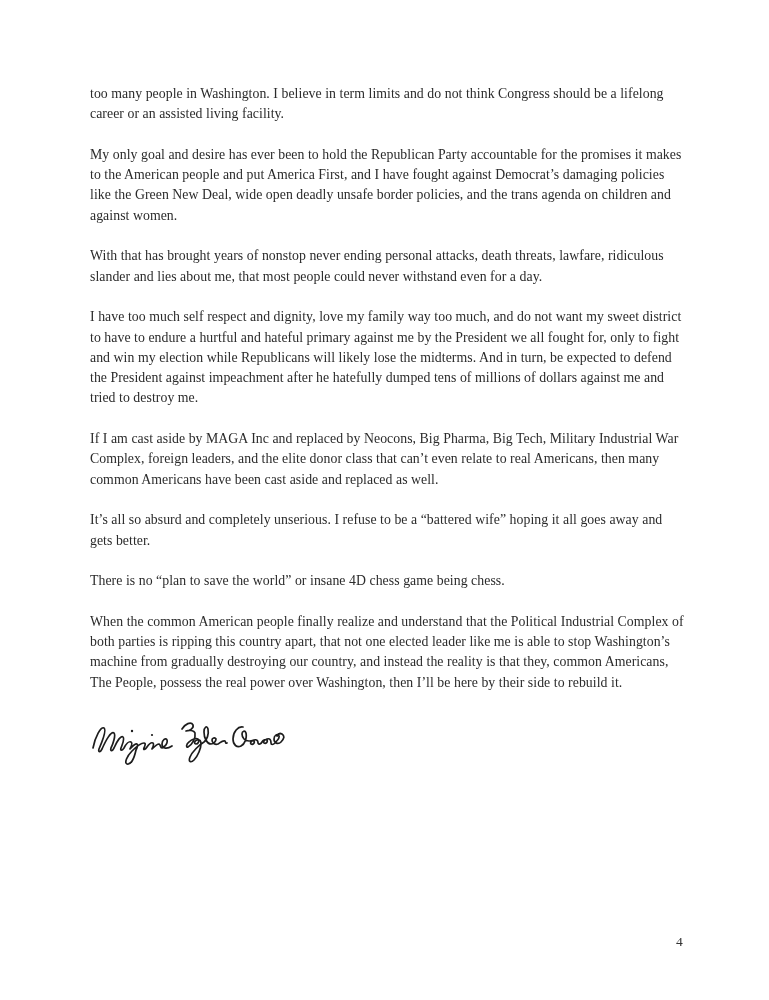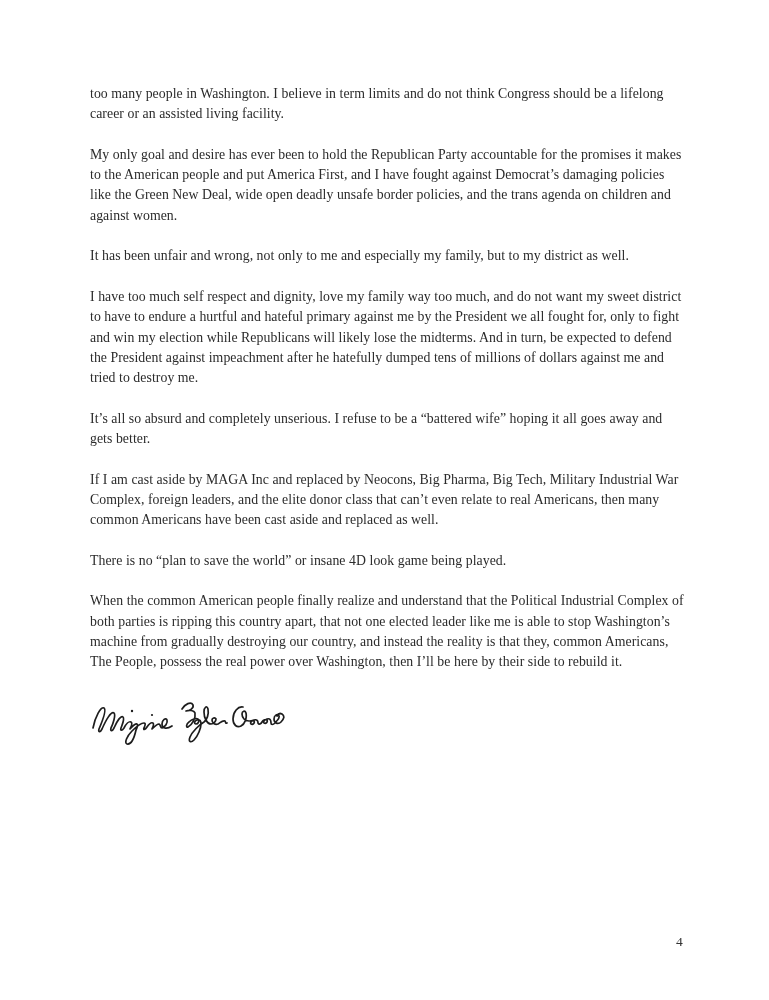--- a/index.html
+++ b/index.html
@@ -62,25 +62,25 @@
     white-space: nowrap;
   }
 </style>
 </head>
 <body>
 
 <div class="page">
   <div class="letter-body">
     <p>too many people in Washington. I believe in term limits and do not think Congress should be a lifelong career or an assisted living facility.</p>
     <p>My only goal and desire has ever been to hold the Republican Party accountable for the promises it makes to the American people and put America First, and I have fought against Democrat’s damaging policies like the Green New Deal, wide open deadly unsafe border policies, and the trans agenda on children and against women.</p>
-    <p>It has been unfair and wrong, not only to me and especially my family, but to my district as well.</p>
+    <p>With that has brought years of nonstop never ending personal attacks, death threats, lawfare, ridiculous slander and lies about me, that most people could never withstand even for a day.</p>
     <p>I have too much self respect and dignity, love my family way too much, and do not want my sweet district to have to endure a hurtful and hateful primary against me by the President we all fought for, only to fight and win my election while Republicans will likely lose the midterms. And in turn, be expected to defend the President against impeachment after he hatefully dumped tens of millions of dollars against me and tried to destroy me.</p>
+    <p>If I am cast aside by MAGA Inc and replaced by Neocons, Big Pharma, Big Tech, Military Industrial War Complex, foreign leaders, and the elite donor class that can’t even relate to real Americans, then many common Americans have been cast aside and replaced as well.</p>
     <p>It’s all so absurd and completely unserious. I refuse to be a “battered wife” hoping it all goes away and gets better.</p>
-    <p>If I am cast aside by MAGA Inc and replaced by Neocons, Big Pharma, Big Tech, Military Industrial War Complex, foreign leaders, and the elite donor class that can’t even relate to real Americans, then many common Americans have been cast aside and replaced as well.</p>
-    <p>There is no “plan to save the world” or insane 4D look game being played.</p>
+    <p>There is no “plan to save the world” or insane 4D chess game being chess.</p>
     <p>When the common American people finally realize and understand that the Political Industrial Complex of both parties is ripping this country apart, that not one elected leader like me is able to stop Washington’s machine from gradually destroying our country, and instead the reality is that they, common Americans, The People, possess the real power over Washington, then I’ll be here by their side to rebuild it.</p>
 
     <div class="signature-block" aria-label="Marjorie Taylor Greene">
       <span class="sr-only">Marjorie Taylor Greene</span>
       <svg width="196" height="56" viewBox="0 0 196 56" aria-hidden="true">
 
         <path d="M3,35
                  C5,24 11,13 14,15 C17,17 12,29 9,36 C8,39 10,40 12,36
                  C16,27 21,18 24,20 C26,22 23,31 21,35 C20,38 22,39 24,35
                  C27,28 31,22 33,24 C35,26 32,32 31,35 C30,38 32,38 34,35

